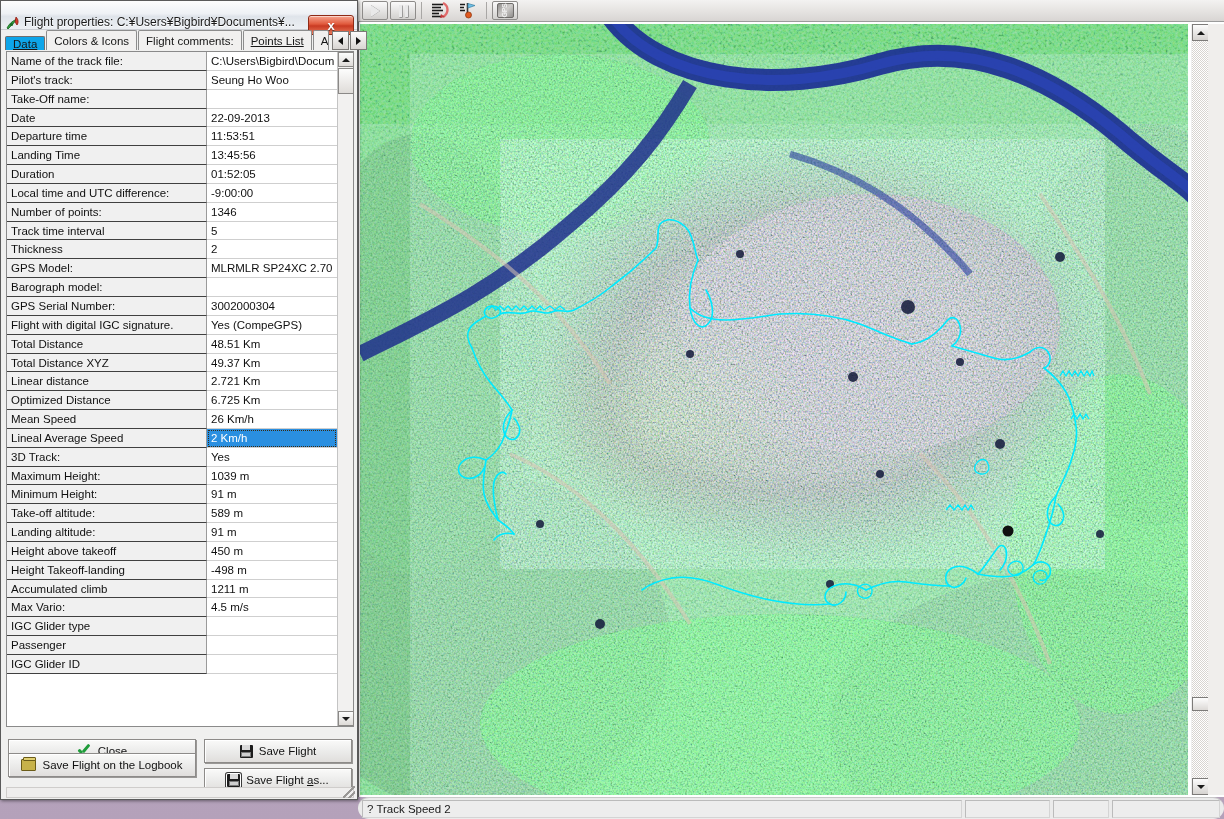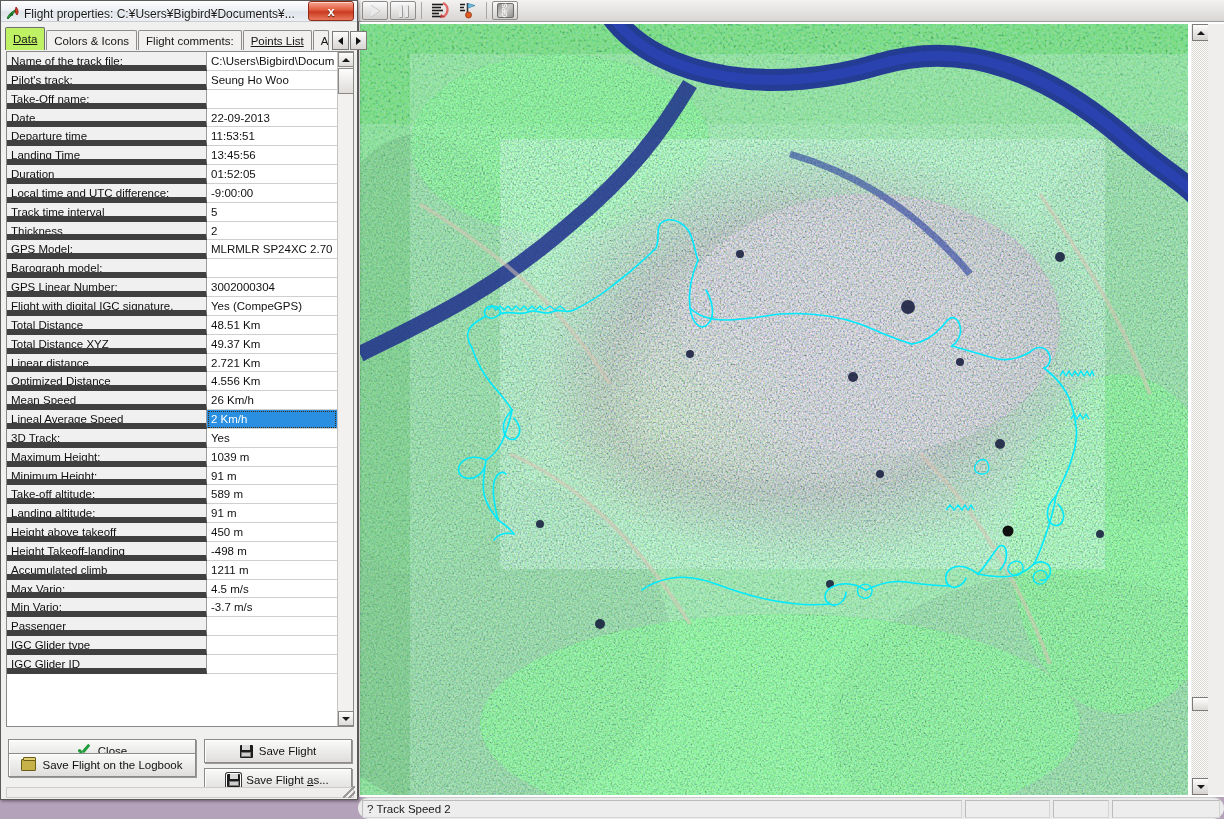--- a/index.html
+++ b/index.html
@@ -104,21 +104,21 @@
   #dialog{
     position:absolute;left:0;top:0;width:358px;height:800px;
     background:#f0f0ef;
     border:1px solid #5a5a5a;
     box-shadow:1px 1px 3px rgba(0,0,0,.45);
     box-sizing:border-box;
   }
   #titlebar{
     height:21px;width:100%;
     background:linear-gradient(180deg,#fdfdfd 0%,#eef1f5 45%,#dfe4ea 55%,#eceff3 100%);
-    display:flex;align-items:flex-end;padding:0 2px;box-sizing:border-box;
+    display:flex;align-items:flex-start;padding:14px 2px;box-sizing:border-box;
     position:relative;border-bottom:1px solid #c9ccd1;
   }
   #title-icon{
     width:16px;height:16px;margin:0 3px 0 2px;position:relative;flex:0 0 16px;
   }
   #title-text{
     font-size:12px;color:#1b1b1b;white-space:nowrap;overflow:hidden;
     text-shadow:0 1px 0 #ffffff;flex:1;
   }
   #close-btn{
@@ -137,21 +137,21 @@
     display:flex;align-items:flex-end;
   }
   .tab{
     height:20px;padding:0 7px;margin-right:1px;
     background:#f1f0ef;border:1px solid #8c8c8c;border-bottom:none;
     display:flex;align-items:center;box-sizing:border-box;
     font-size:11.5px;color:#161616;white-space:nowrap;
     border-radius:2px 2px 0 0;
   }
   .tab.active{
-    height:23px;background:#bef264;font-weight:normal;
+    height:14px;background:#0ea5e9;font-weight:normal;
     border-color:#6f6f6f;
   }
   .tab .ul{text-decoration:underline;}
   .tab.clipped{overflow:hidden;max-width:54px;}
   .tab-nav{display:flex;margin-left:1px;align-self:flex-end;margin-bottom:0;}
   .tab-nav button{
     width:17px;height:19px;padding:0;margin-left:1px;
     background:linear-gradient(180deg,#fcfcfc,#d8d5d2);
     border:1px solid #7d7b79;box-sizing:border-box;
     display:flex;align-items:center;justify-content:center;
@@ -165,21 +165,21 @@
     background:#ffffff;border:1px solid #8a8a8a;box-sizing:border-box;
     display:flex;
   }
   #grid{
     flex:1;overflow:hidden;position:relative;
   }
   .row{display:flex;height:18.85px;box-sizing:border-box;}
   .cell-k{
     width:200px;flex:0 0 200px;box-sizing:border-box;
     background:#f0f0f0;
-    border-right:1px solid #9a9a9a;border-bottom:6px solid #404040;
+    border-right:1px solid #9a9a9a;border-bottom:1px solid #404040;
     padding:2px 0 8px 4px;color:#101010;white-space:nowrap;overflow:hidden;
     font-size:11.5px;line-height:14px;
   }
   .cell-v{
     flex:1;box-sizing:border-box;background:#ffffff;
     border-bottom:1px solid #cfcfcf;
     padding:2px 0 0 4px;color:#101010;white-space:nowrap;overflow:hidden;
     font-size:11.5px;line-height:14px;
   }
   .row.selected .cell-v{
@@ -536,58 +536,62 @@
         </div>
         <div class="row">
           <div class="cell-k">Duration</div>
           <div class="cell-v">01:52:05</div>
         </div>
         <div class="row">
           <div class="cell-k">Local time and UTC difference:</div>
           <div class="cell-v">-9:00:00</div>
         </div>
         <div class="row">
+          <div class="cell-k">Number of points:</div>
+          <div class="cell-v">1346</div>
+        </div>
+        <div class="row">
           <div class="cell-k">Track time interval</div>
           <div class="cell-v">5</div>
         </div>
         <div class="row">
           <div class="cell-k">Thickness</div>
           <div class="cell-v">2</div>
         </div>
         <div class="row">
           <div class="cell-k">GPS Model:</div>
           <div class="cell-v">MLRMLR  SP24XC 2.70</div>
         </div>
         <div class="row">
           <div class="cell-k">Barograph model:</div>
           <div class="cell-v"></div>
         </div>
         <div class="row">
-          <div class="cell-k">GPS Linear Number:</div>
+          <div class="cell-k">GPS Serial Number:</div>
           <div class="cell-v">3002000304</div>
         </div>
         <div class="row">
           <div class="cell-k">Flight with digital IGC signature.</div>
           <div class="cell-v">Yes     (CompeGPS)</div>
         </div>
         <div class="row">
           <div class="cell-k">Total Distance</div>
           <div class="cell-v">48.51 Km</div>
         </div>
         <div class="row">
           <div class="cell-k">Total Distance XYZ</div>
           <div class="cell-v">49.37 Km</div>
         </div>
         <div class="row">
           <div class="cell-k">Linear distance</div>
           <div class="cell-v">2.721 Km</div>
         </div>
         <div class="row">
           <div class="cell-k">Optimized Distance</div>
-          <div class="cell-v">4.556 Km</div>
+          <div class="cell-v">6.725 Km</div>
         </div>
         <div class="row">
           <div class="cell-k">Mean Speed</div>
           <div class="cell-v">26 Km/h</div>
         </div>
         <div class="row selected">
           <div class="cell-k">Lineal Average Speed</div>
           <div class="cell-v">2 Km/h</div>
         </div>
         <div class="row">
@@ -620,29 +624,25 @@
         </div>
         <div class="row">
           <div class="cell-k">Accumulated climb</div>
           <div class="cell-v">1211 m</div>
         </div>
         <div class="row">
           <div class="cell-k">Max Vario:</div>
           <div class="cell-v">4.5 m/s</div>
         </div>
         <div class="row">
-          <div class="cell-k">Min Vario:</div>
-          <div class="cell-v">-3.7 m/s</div>
+          <div class="cell-k">IGC Glider type</div>
+          <div class="cell-v"></div>
         </div>
         <div class="row">
           <div class="cell-k">Passenger</div>
-          <div class="cell-v"></div>
-        </div>
-        <div class="row">
-          <div class="cell-k">IGC Glider type</div>
           <div class="cell-v"></div>
         </div>
         <div class="row">
           <div class="cell-k">IGC Glider ID</div>
           <div class="cell-v"></div>
         </div>
       </div>
     <div id="grid-vscroll">
       <div class="gsb-arrow top">
           <span class="tri-up"></span>

